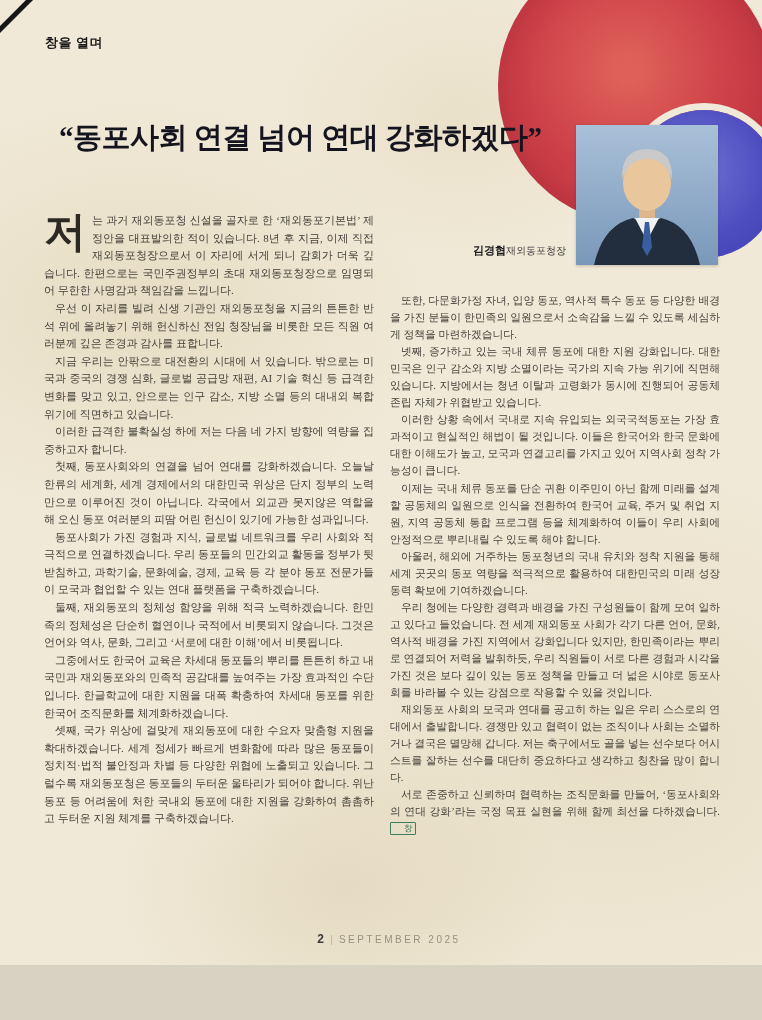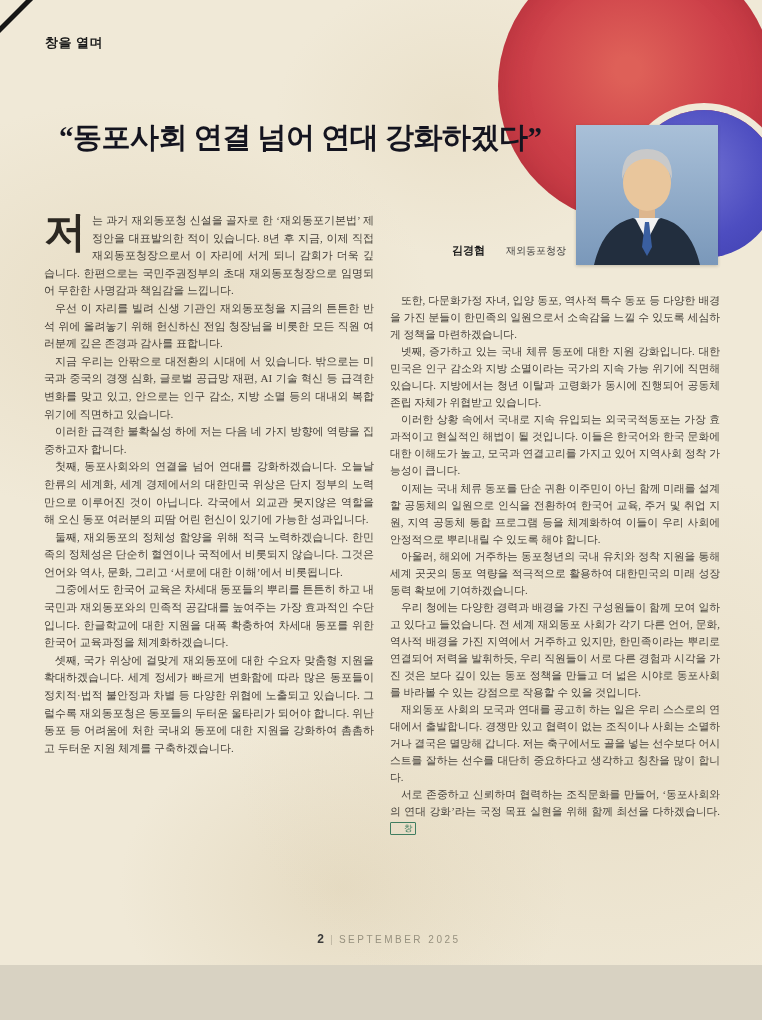--- a/index.html
+++ b/index.html
@@ -45,21 +45,21 @@
   .photo svg{display:block;}
   .caption{
     position:absolute;right:196px;top:240px;white-space:nowrap;text-align:right;
   }
   .author-name{
     font-family:"Liberation Sans","DejaVu Sans",sans-serif;
     font-size:11px;font-weight:bold;color:#1d1d1d;
   }
   .author-title{
     font-family:"Liberation Sans","DejaVu Sans",sans-serif;
-    font-size:10px;color:#3a3a3a;margin-left:21px;
+    font-size:10px;color:#3a3a3a;margin-left:0;
   }
   .col{position:absolute;width:330px;}
   .col-left{left:44px;top:212px;}
   .col-right{left:390px;top:292px;}
   .para{
     margin:0;font-size:11px;line-height:1.6;text-align:justify;
     text-indent:11px;color:#45403a;word-break:normal;
   }
   .col-right .para{font-size:10.8px;line-height:1.58;}
   .para.first{text-indent:0;}
@@ -115,34 +115,35 @@
     <span class="author-name">김경협</span><span class="author-title">재외동포청장</span>
   </div>
 
   <div class="col col-left">
     <p class="para first"><span class="dropcap">저</span><span>는 과거 재외동포청 신설을 골자로 한 ‘재외동포기본법’ 제정안을 대표발의한 적이 있습니다. 8년 후 지금, 이제 직접 재외동포청장으로서 이 자리에 서게 되니 감회가 더욱 깊습니다. 한편으로는 국민주권정부의 초대 재외동포청장으로 임명되어 무한한 사명감과 책임감을 느낍니다.</span></p>
     <div>
         <p class="para">우선 이 자리를 빌려 신생 기관인 재외동포청을 지금의 튼튼한 반석 위에 올려놓기 위해 헌신하신 전임 청장님을 비롯한 모든 직원 여러분께 깊은 존경과 감사를 표합니다.</p>
         <p class="para">지금 우리는 안팎으로 대전환의 시대에 서 있습니다. 밖으로는 미국과 중국의 경쟁 심화, 글로벌 공급망 재편, AI 기술 혁신 등 급격한 변화를 맞고 있고, 안으로는 인구 감소, 지방 소멸 등의 대내외 복합 위기에 직면하고 있습니다.</p>
         <p class="para">이러한 급격한 불확실성 하에 저는 다음 네 가지 방향에 역량을 집중하고자 합니다.</p>
         <p class="para">첫째, 동포사회와의 연결을 넘어 연대를 강화하겠습니다. 오늘날 한류의 세계화, 세계 경제에서의 대한민국 위상은 단지 정부의 노력만으로 이루어진 것이 아닙니다. 각국에서 외교관 못지않은 역할을 해 오신 동포 여러분의 피땀 어린 헌신이 있기에 가능한 성과입니다.</p>
+        <p class="para">동포사회가 가진 경험과 지식, 글로벌 네트워크를 우리 사회와 적극적으로 연결하겠습니다. 우리 동포들의 민간외교 활동을 정부가 뒷받침하고, 과학기술, 문화예술, 경제, 교육 등 각 분야 동포 전문가들이 모국과 협업할 수 있는 연대 플랫폼을 구축하겠습니다.</p>
         <p class="para">둘째, 재외동포의 정체성 함양을 위해 적극 노력하겠습니다. 한민족의 정체성은 단순히 혈연이나 국적에서 비롯되지 않습니다. 그것은 언어와 역사, 문화, 그리고 ‘서로에 대한 이해’에서 비롯됩니다.</p>
-        <p class="para">그중에서도 한국어 교육은 차세대 동포들의 뿌리를 튼튼히 하고 내국민과 재외동포와의 민족적 공감대를 높여주는 가장 효과적인 수단입니다. 한글학교에 대한 지원을 대폭 확충하여 차세대 동포를 위한 한국어 교육과정을 체계화하겠습니다.</p>
+        <p class="para">그중에서도 한국어 교육은 차세대 동포들의 뿌리를 튼튼히 하고 내국민과 재외동포와의 민족적 공감대를 높여주는 가장 효과적인 수단입니다. 한글학교에 대한 지원을 대폭 확충하여 차세대 동포를 위한 한국어 조직문화를 체계화하겠습니다.</p>
         <p class="para">셋째, 국가 위상에 걸맞게 재외동포에 대한 수요자 맞춤형 지원을 확대하겠습니다. 세계 정세가 빠르게 변화함에 따라 많은 동포들이 정치적·법적 불안정과 차별 등 다양한 위협에 노출되고 있습니다. 그럴수록 재외동포청은 동포들의 두터운 울타리가 되어야 합니다. 위난 동포 등 어려움에 처한 국내외 동포에 대한 지원을 강화하여 촘촘하고 두터운 지원 체계를 구축하겠습니다.</p>
       </div>
   </div>
 
   <div class="col col-right">
     <div>
         <p class="para">또한, 다문화가정 자녀, 입양 동포, 역사적 특수 동포 등 다양한 배경을 가진 분들이 한민족의 일원으로서 소속감을 느낄 수 있도록 세심하게 정책을 마련하겠습니다.</p>
         <p class="para">넷째, 증가하고 있는 국내 체류 동포에 대한 지원 강화입니다. 대한민국은 인구 감소와 지방 소멸이라는 국가의 지속 가능 위기에 직면해 있습니다. 지방에서는 청년 이탈과 고령화가 동시에 진행되어 공동체 존립 자체가 위협받고 있습니다.</p>
         <p class="para">이러한 상황 속에서 국내로 지속 유입되는 외국국적동포는 가장 효과적이고 현실적인 해법이 될 것입니다. 이들은 한국어와 한국 문화에 대한 이해도가 높고, 모국과 연결고리를 가지고 있어 지역사회 정착 가능성이 큽니다.</p>
         <p class="para">이제는 국내 체류 동포를 단순 귀환 이주민이 아닌 함께 미래를 설계할 공동체의 일원으로 인식을 전환하여 한국어 교육, 주거 및 취업 지원, 지역 공동체 통합 프로그램 등을 체계화하여 이들이 우리 사회에 안정적으로 뿌리내릴 수 있도록 해야 합니다.</p>
         <p class="para">아울러, 해외에 거주하는 동포청년의 국내 유치와 정착 지원을 통해 세계 곳곳의 동포 역량을 적극적으로 활용하여 대한민국의 미래 성장동력 확보에 기여하겠습니다.</p>
-        <p class="para">우리 청에는 다양한 경력과 배경을 가진 구성원들이 함께 모여 일하고 있다고 들었습니다. 전 세계 재외동포 사회가 각기 다른 언어, 문화, 역사적 배경을 가진 지역에서 거주하고 있지만, 한민족이라는 뿌리로 연결되어 저력을 발휘하듯, 우리 직원들이 서로 다른 경험과 시각을 가진 것은 보다 깊이 있는 동포 정책을 만들고 더 넓은 시야로 동포사회를 바라볼 수 있는 강점으로 작용할 수 있을 것입니다.</p>
+        <p class="para">우리 청에는 다양한 경력과 배경을 가진 구성원들이 함께 모여 일하고 있다고 들었습니다. 전 세계 재외동포 사회가 각기 다른 언어, 문화, 역사적 배경을 가진 지역에서 강화입니다 있지만, 한민족이라는 뿌리로 연결되어 저력을 발휘하듯, 우리 직원들이 서로 다른 경험과 시각을 가진 것은 보다 깊이 있는 동포 정책을 만들고 더 넓은 시야로 동포사회를 바라볼 수 있는 강점으로 작용할 수 있을 것입니다.</p>
         <p class="para">재외동포 사회의 모국과 연대를 공고히 하는 일은 우리 스스로의 연대에서 출발합니다. 경쟁만 있고 협력이 없는 조직이나 사회는 소멸하거나 결국은 멸망해 갑니다. 저는 축구에서도 골을 넣는 선수보다 어시스트를 잘하는 선수를 대단히 중요하다고 생각하고 칭찬을 많이 합니다.</p>
       </div>
     <p class="para"><span>서로 존중하고 신뢰하며 협력하는 조직문화를 만들어, ‘동포사회와의 연대 강화’라는 국정 목표 실현을 위해 함께 최선을 다하겠습니다.</span> <span class="endmark">창</span></p>
   </div>
 
   <div class="footer">
     <span class="pagenum">2</span><span class="fdivider">|</span><span class="issue">SEPTEMBER 2025</span>
   </div>
 
 </div>

